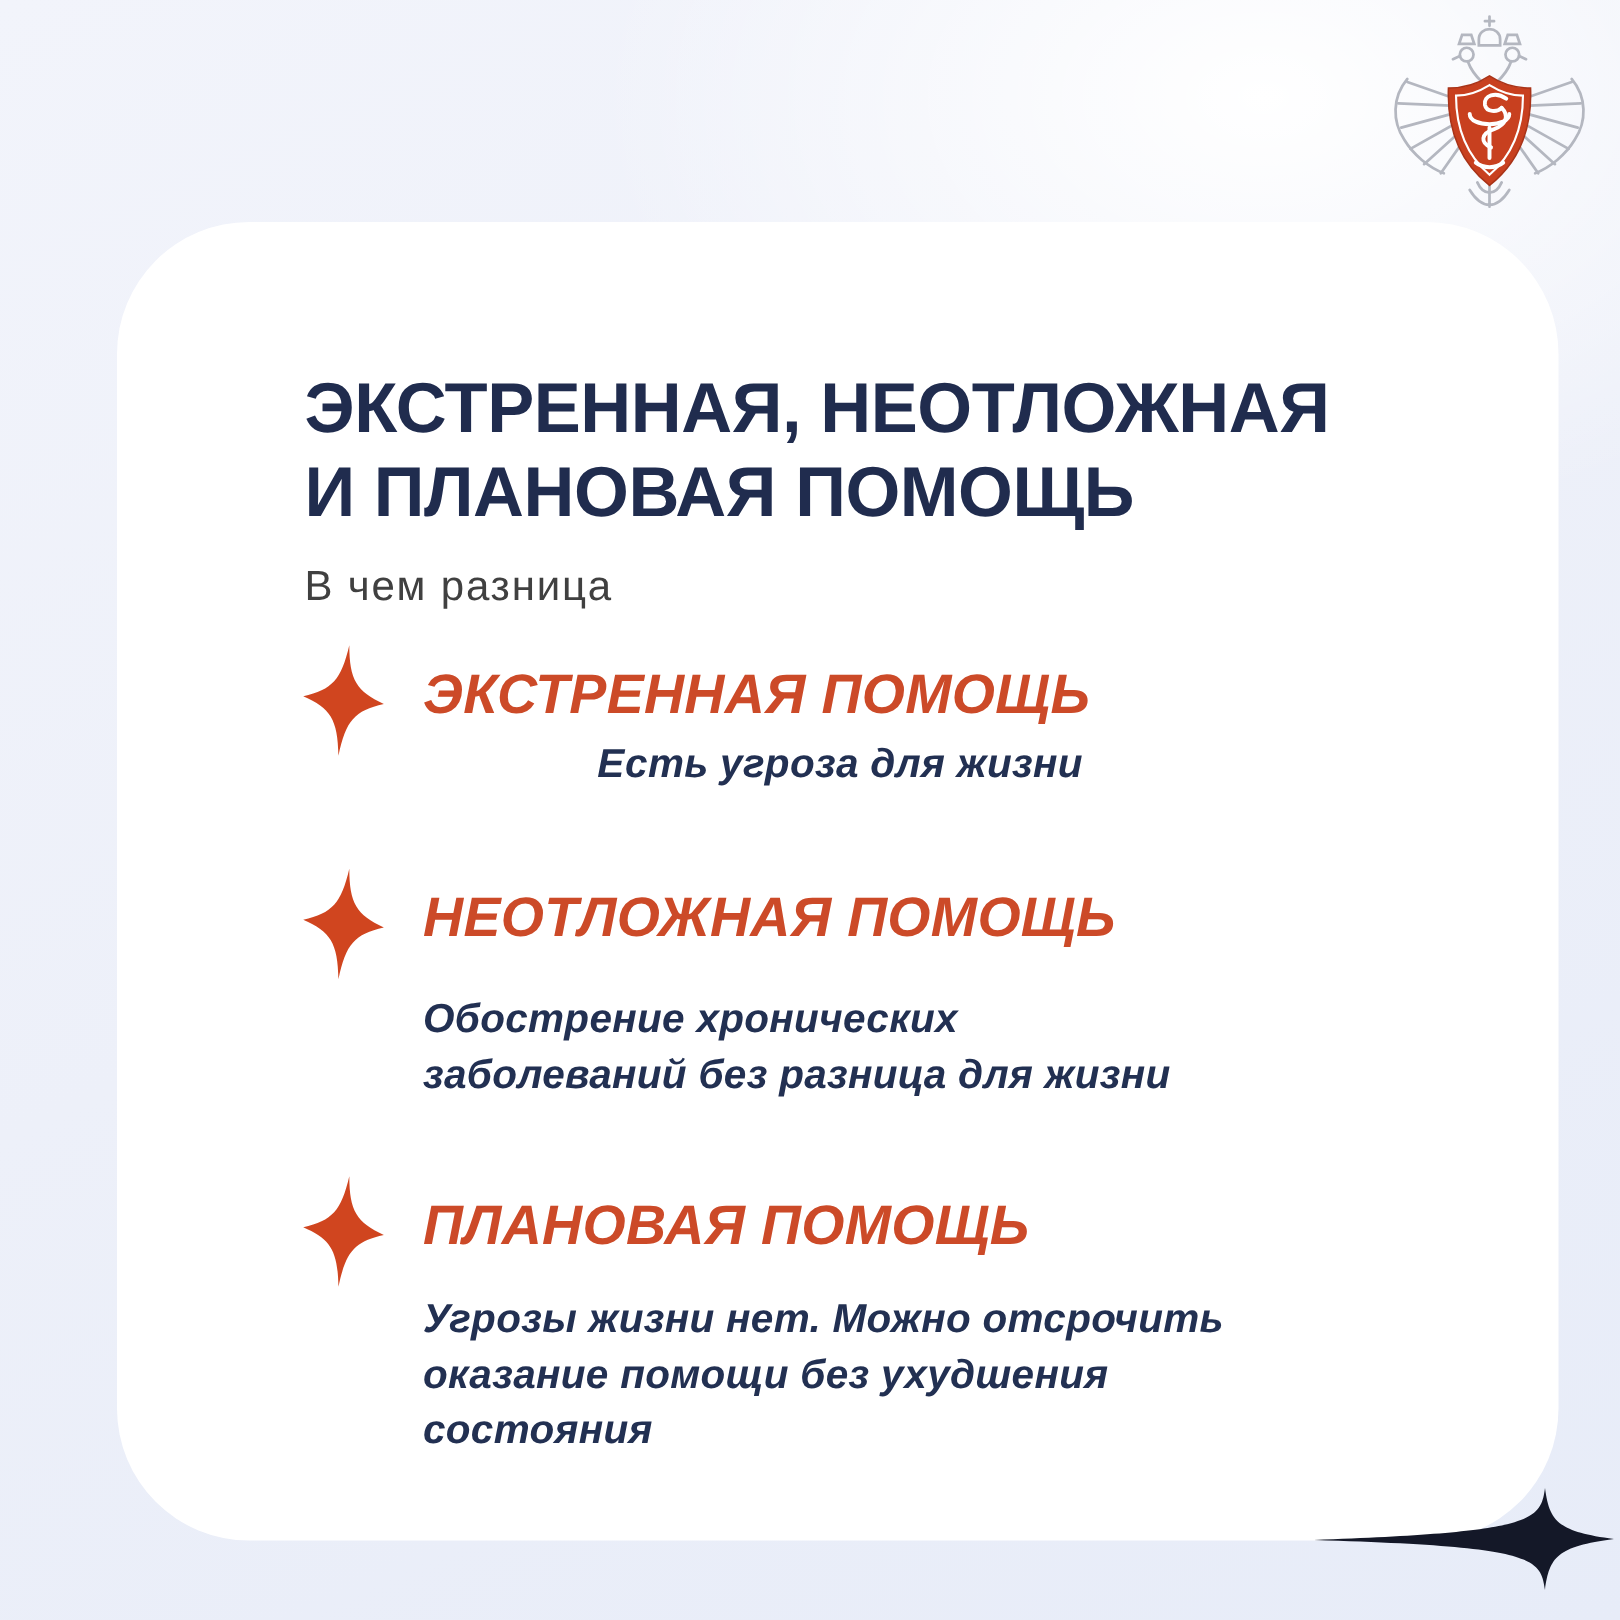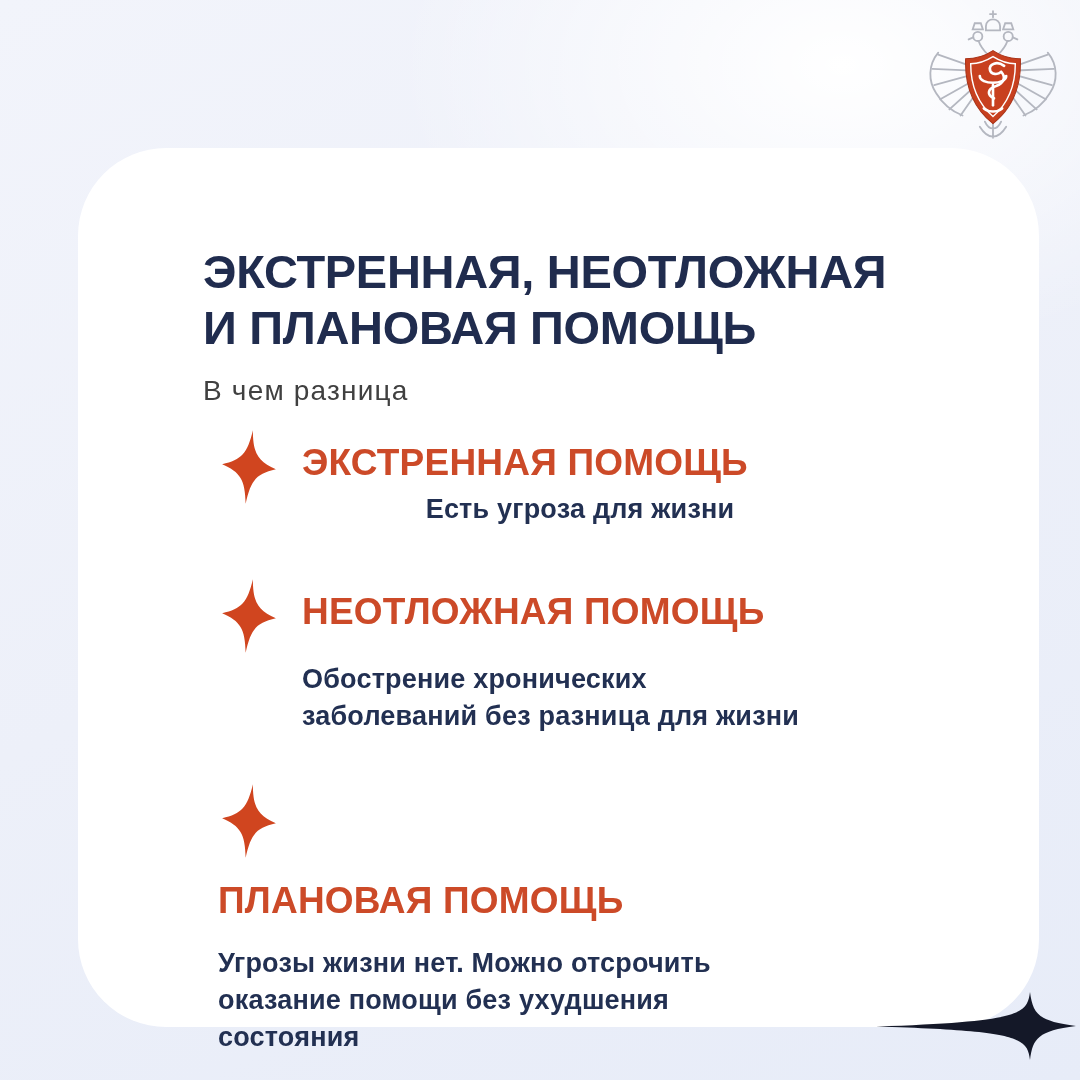--- a/index.html
+++ b/index.html
@@ -17,24 +17,24 @@
   }
   .card-content{position:absolute;left:0;top:0;right:0;bottom:0;padding:96px 70px 0 125px;box-sizing:border-box;}
   .title{
     font-size:47px;line-height:56px;font-weight:700;color:#202c4e;
     letter-spacing:-0.3px;white-space:pre-line;margin:0;
   }
   .subtitle{
     margin-top:16px;font-size:28px;line-height:38px;font-weight:400;
     color:#404040;letter-spacing:1.2px;
   }
-  .section{position:absolute;left:140px;width:640px;display:flex;}
+  .section{position:absolute;left:120px;width:640px;display:flex;font-style:italic;}
   .section.s1{top:292px;}
   .section.s2{top:441px;}
-  .section.s3{top:646px;flex-direction:column;}
+  .section.s3{top:646px;}
   .icon-col{width:84px;flex:0 0 84px;}
   .star-svg{width:62px;height:78px;margin-top:-12px;transform:rotate(6deg);}
   .sec-text{flex:1;}
   .sec-heading{
     font-size:37px;line-height:46px;font-weight:700;color:#cc4a28;
     letter-spacing:0.2px;
   }
   .sec-body{
     font-size:27px;line-height:37px;font-weight:700;color:#223052;
     white-space:pre-line;letter-spacing:0.2px;

